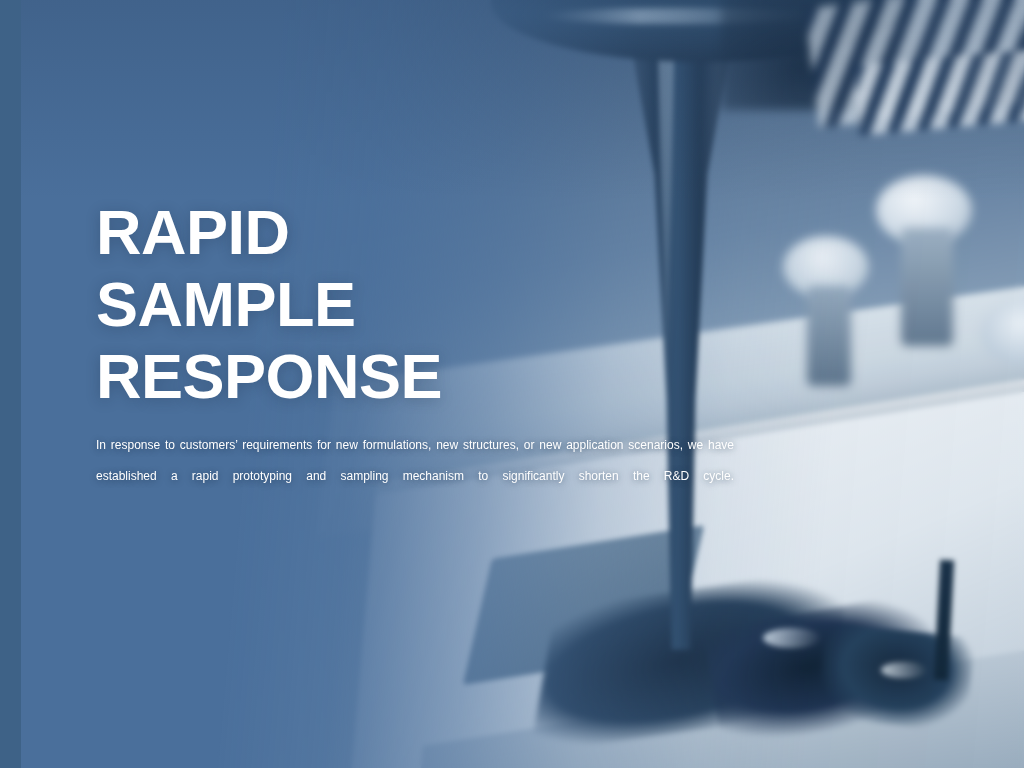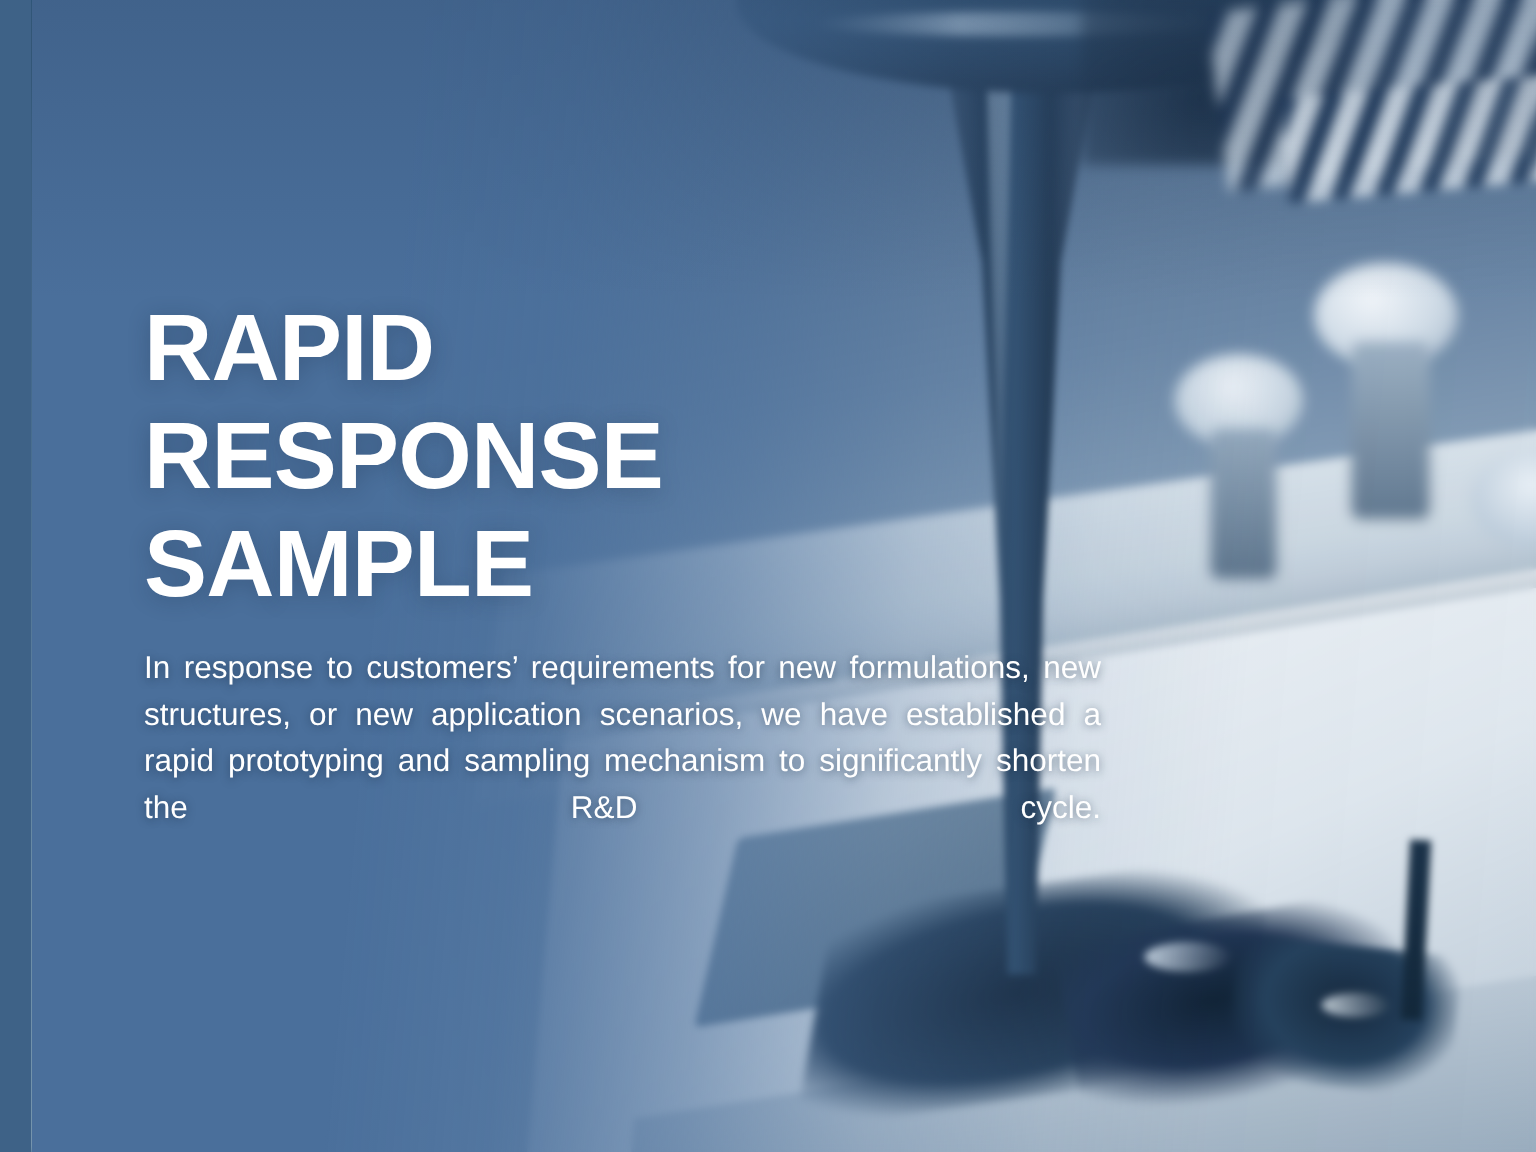--- a/index.html
+++ b/index.html
@@ -246,21 +246,21 @@
     font-weight:700;
     letter-spacing:-0.5px;
     text-shadow:0 2px 14px rgba(20,40,65,.28);
   }
   .headline .hl-line { display:block; white-space:nowrap; }
 
   .paragraph {
     position:absolute;
     top:430px; left:0; width:638px;
     color:#ffffff;
-    font-size:21px;
+    font-size:12px;
     line-height:31px;
     font-weight:400;
     text-align:justify;
     text-shadow:0 1px 6px rgba(22,42,66,.55);
   }
   .paragraph::after { content:""; display:inline-block; width:100%; }
 
   .badge {
     position:absolute;
     top:602px; left:0; width:620px; height:40px;
@@ -317,21 +317,21 @@
     <div class="soften"></div>
   </div>
 
   <div class="overlay"></div>
   <div class="overlay-top"></div>
 
   <div class="content">
 
     <h1 class="headline">
       <span class="hl-line">RAPID</span>
+      <span class="hl-line">SAMPLE</span>
       <span class="hl-line">RESPONSE</span>
-      <span class="hl-line">SAMPLE</span>
     </h1>
 
     <p class="paragraph">In response to customers’ requirements for new formulations, new structures, or new application scenarios, we have established a rapid prototyping and sampling mechanism to significantly shorten the R&amp;D cycle.</p>
 
 
   </div>
 </div>
 
 </body></html>

